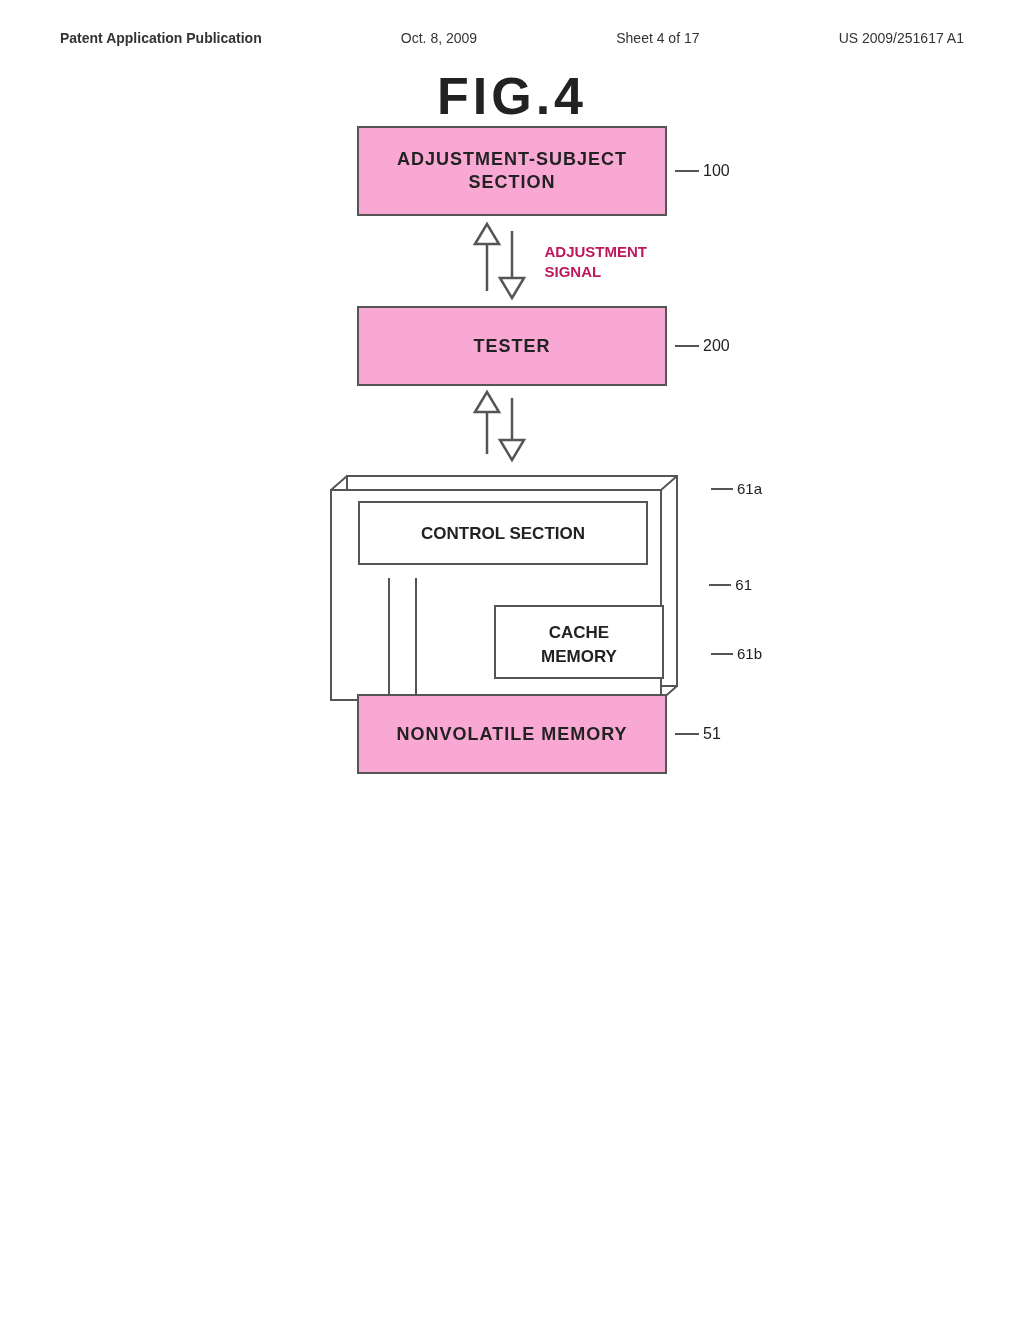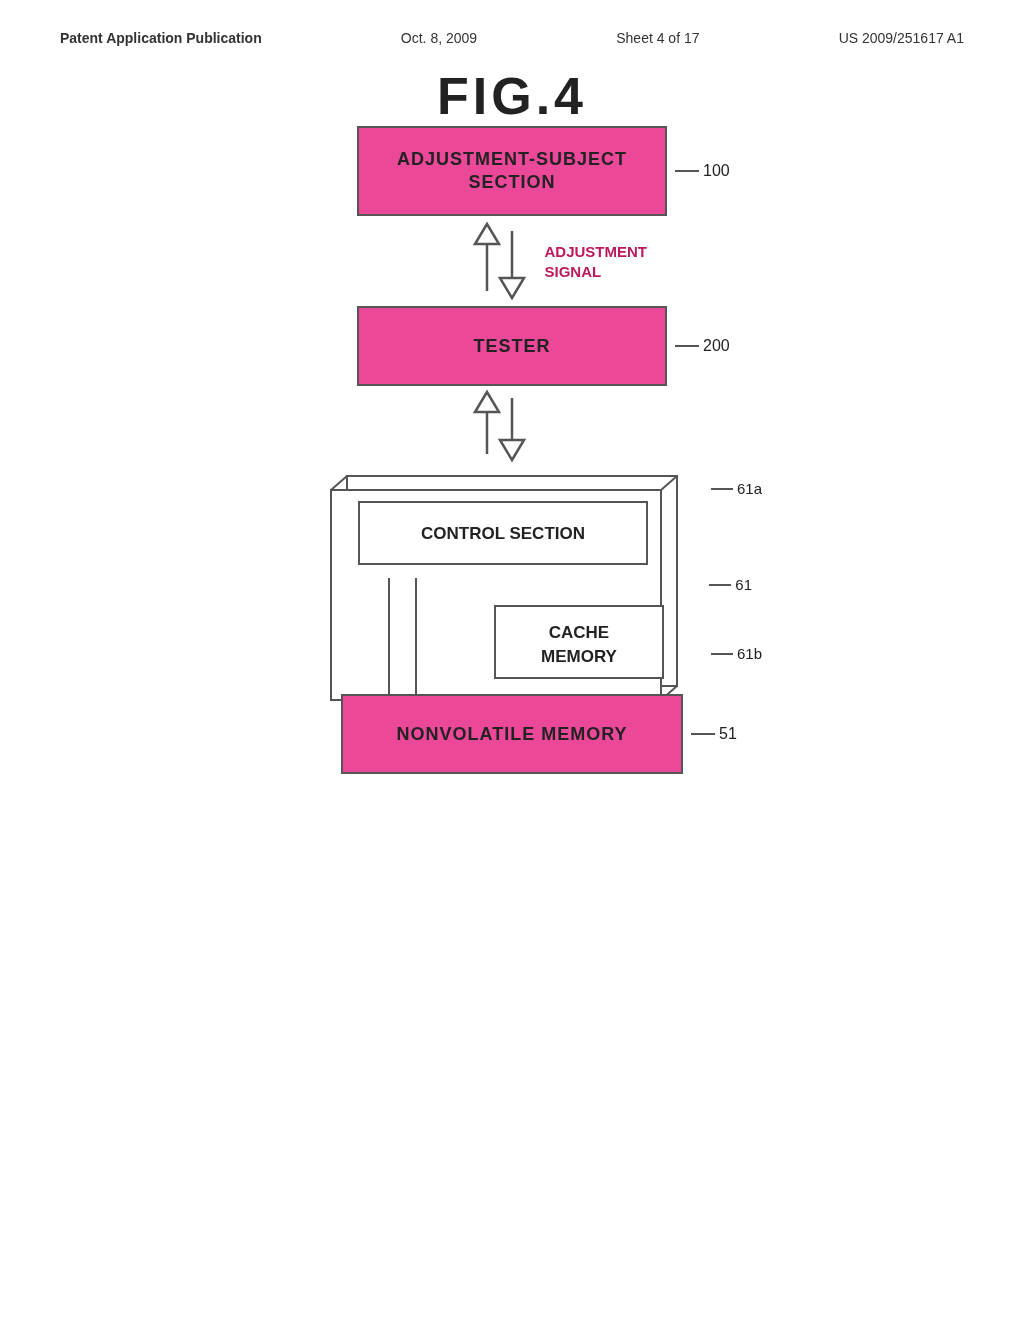--- a/index.html
+++ b/index.html
@@ -40,42 +40,42 @@
     .diagram {
       display: flex;
       flex-direction: column;
       align-items: center;
       width: 100%;
       position: relative;
     }
     
     .box {
       border: 2px solid #555;
-      background: #ec4899;
+      background: #f9a8d4;
       display: flex;
       align-items: center;
       justify-content: center;
       text-align: center;
       font-size: 18px;
       font-weight: bold;
       color: #222;
       letter-spacing: 1px;
       position: relative;
     }
     .box-adjustment-subject {
       width: 310px;
       height: 90px;
       line-height: 1.3;
     }
     .box-tester {
       width: 310px;
       height: 80px;
     }
     .box-nonvolatile {
-      width: 342px;
+      width: 310px;
       height: 80px;
     }
     .ref-tag {
       display: flex;
       align-items: center;
       font-size: 16px;
       color: #222;
       position: absolute;
       left: calc(100% + 8px);
       white-space: nowrap;

